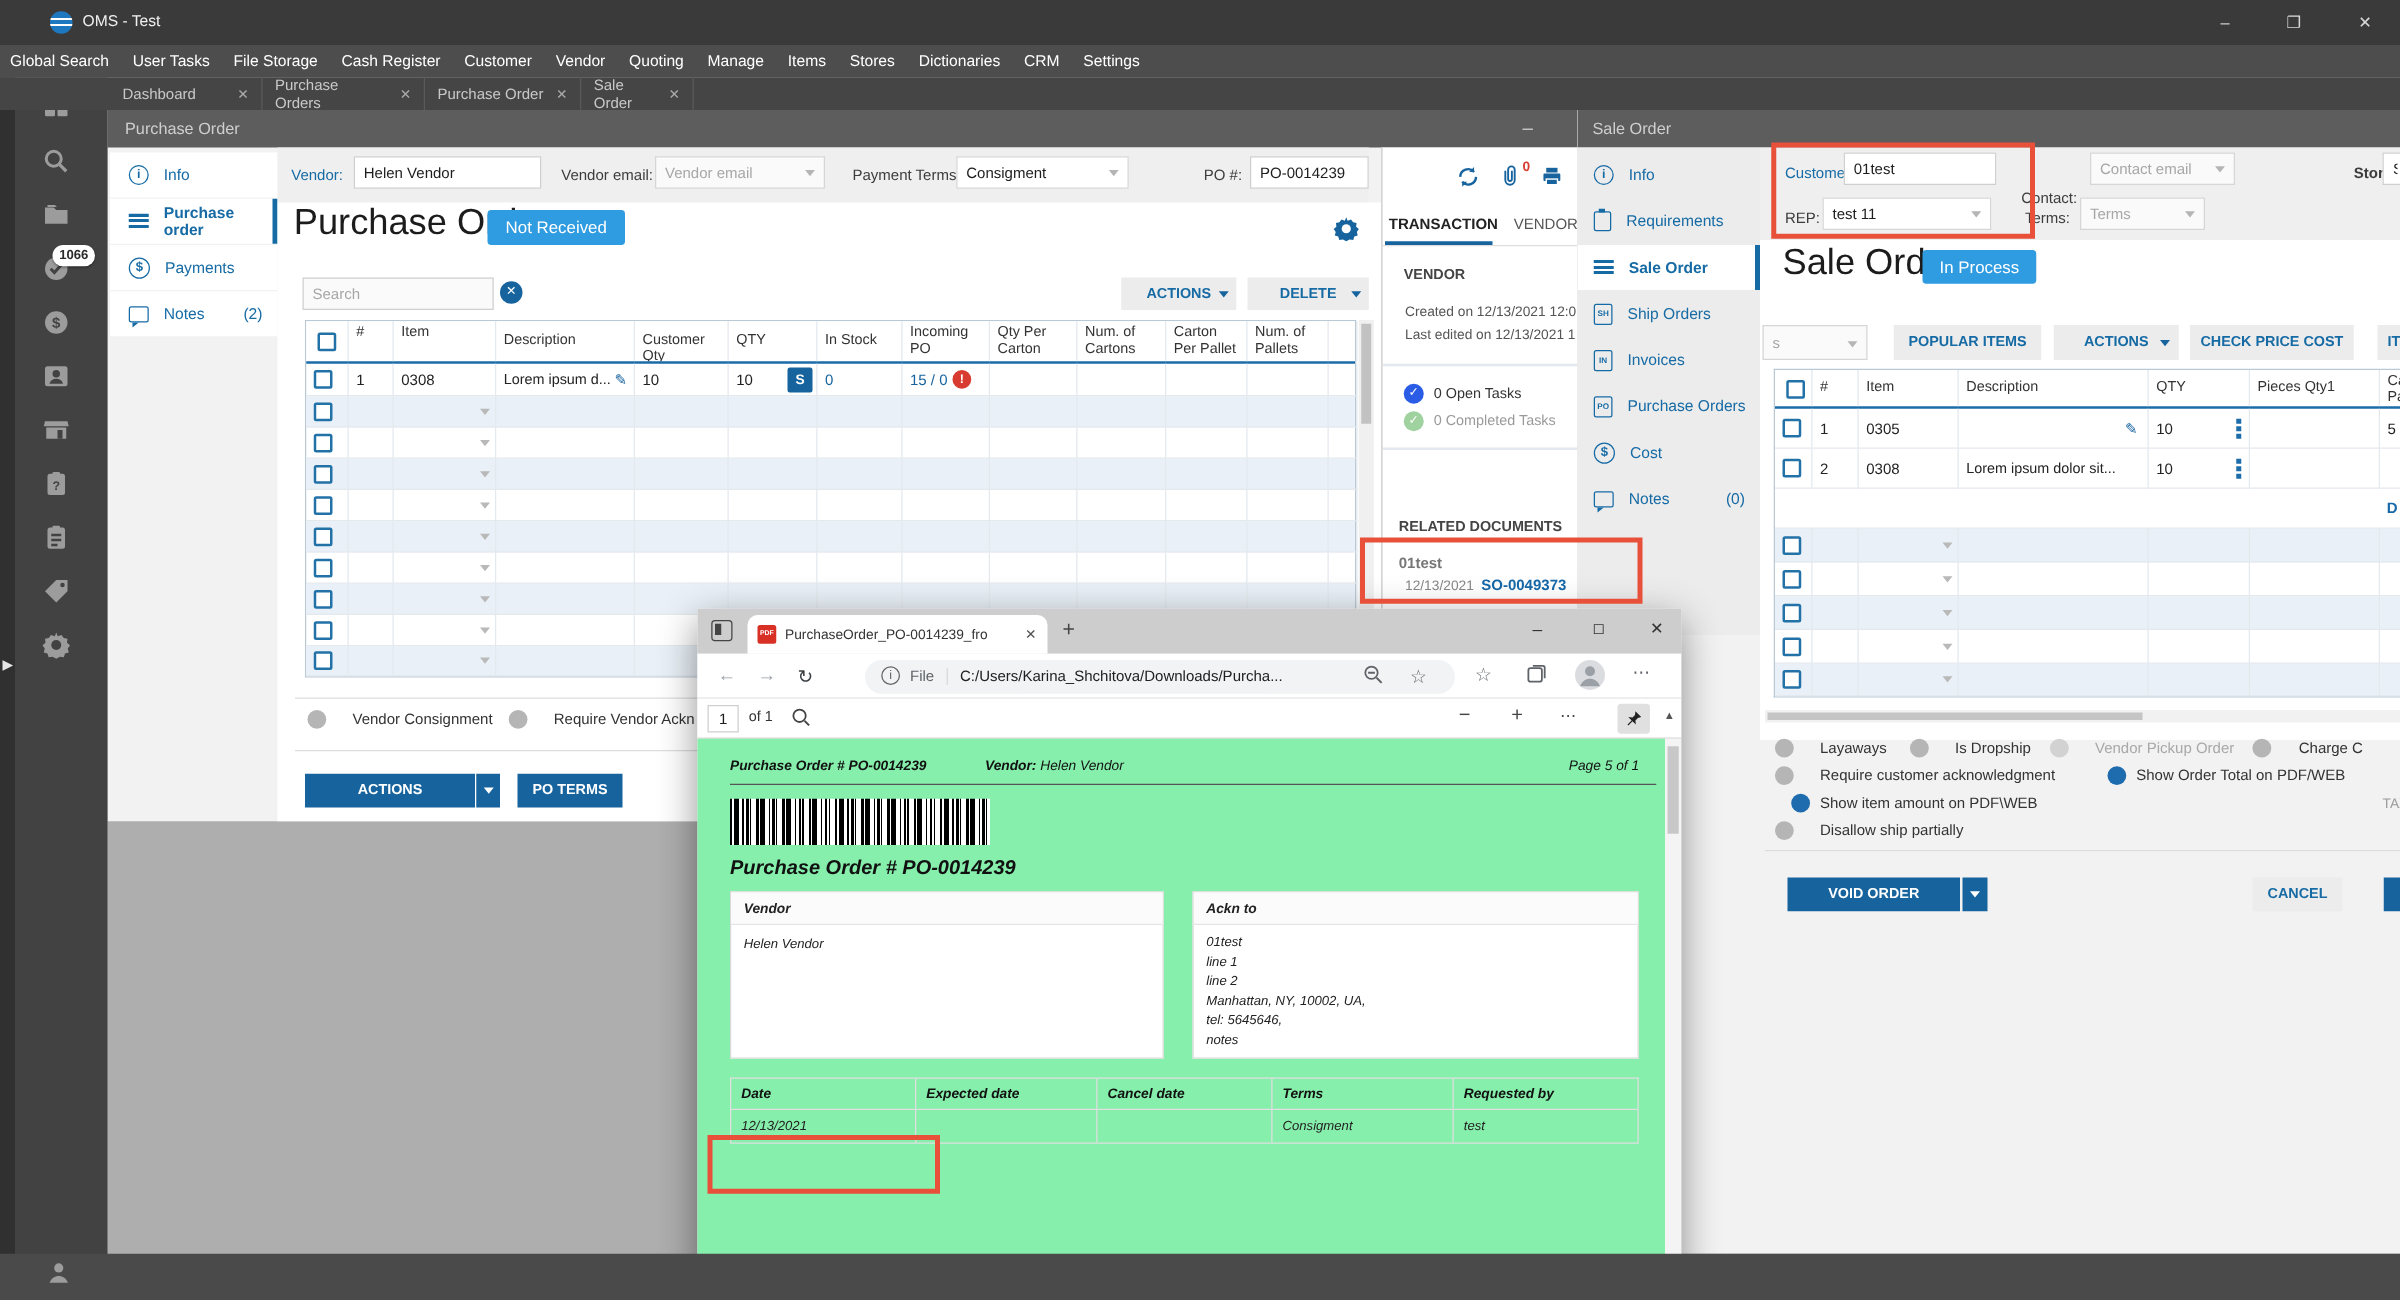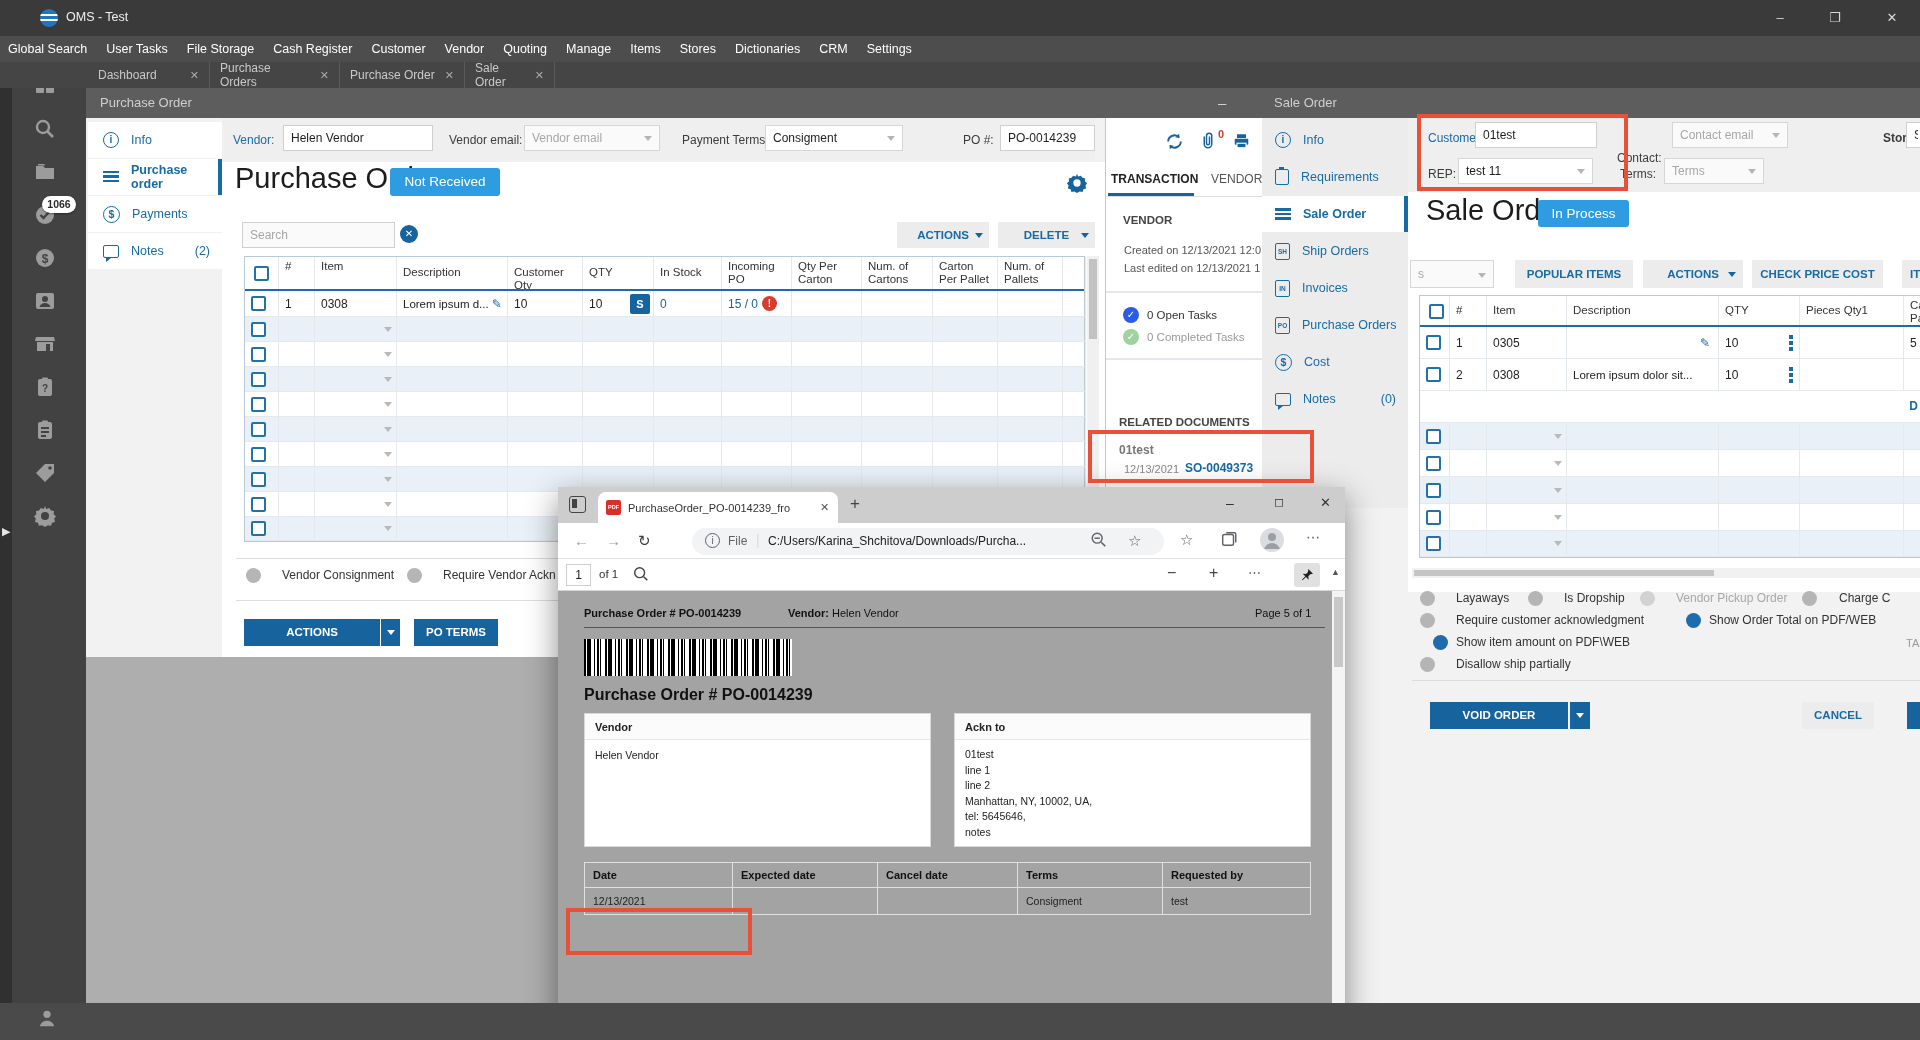--- a/index.html
+++ b/index.html
@@ -75,21 +75,21 @@
   .seccap { font-size:11.5px; font-weight:bold; color:#444; }
   .chk { width:16px; height:16px; border-radius:50%; color:#fff; font-size:10px; text-align:center; line-height:16px; }
   
   .browser { left:558px; top:487px; width:787px; height:553px; background:#fff; z-index:10; box-shadow:0 10px 30px rgba(0,0,0,.45); }
   .btabstrip { position:absolute; left:0; top:0; width:787px; height:36px; background:#cdcdcd; }
   .btab { position:absolute; left:40px; top:5px; width:240px; height:31px; background:#fff; border-radius:8px 8px 0 0; display:flex; align-items:center; padding:0 8px; gap:7px; }
   .baddr { position:absolute; left:0; top:36px; width:787px; height:36px; background:#fff; border-bottom:1px solid #e0e0e0; }
   .bico { color:#5f6368; font-size:15px; }
   .pill { position:absolute; left:134px; top:5px; width:472px; height:27px; background:#f1f3f4; border-radius:14px; }
   .ptool { position:absolute; left:0; top:72px; width:787px; height:32px; background:#fff; border-bottom:1px solid #d5d5d5; }
-  .pdf { position:absolute; left:0; top:104px; width:774px; height:449px; background:#a3a3a3; overflow:hidden; }
+  .pdf { position:absolute; left:0; top:104px; width:774px; height:449px; background:#86efac; overflow:hidden;font-style:italic; }
   .pdfsb { position:absolute; left:774px; top:104px; width:13px; height:449px; background:#f4f4f4; }
   .pbox { position:absolute; border:1px solid #d9d9d9; background:#fff; }
   .pbox .bh { height:26px; background:#fbfbfb; border-bottom:1px solid #e5e5e5; font-size:11px; font-weight:bold; color:#222; line-height:26px; padding-left:10px; }
   .pdft { font-size:10.5px; color:#222; }
   .barcode { background:repeating-linear-gradient(90deg,#000 0 2px,#fff 2px 3px,#000 3px 7px,#fff 7px 10px,#000 10px 11px,#fff 11px 13px,#000 13px 15px,#fff 15px 16px,#000 16px 17px,#fff 17px 21px); }
   .redbox { border:4px solid #e8503a; z-index:15; }
   .bottombar { left:0; top:1003px; width:1920px; height:37px; background:#4a4a4a; z-index:20; }
 </style>
 </head>
 <body>

